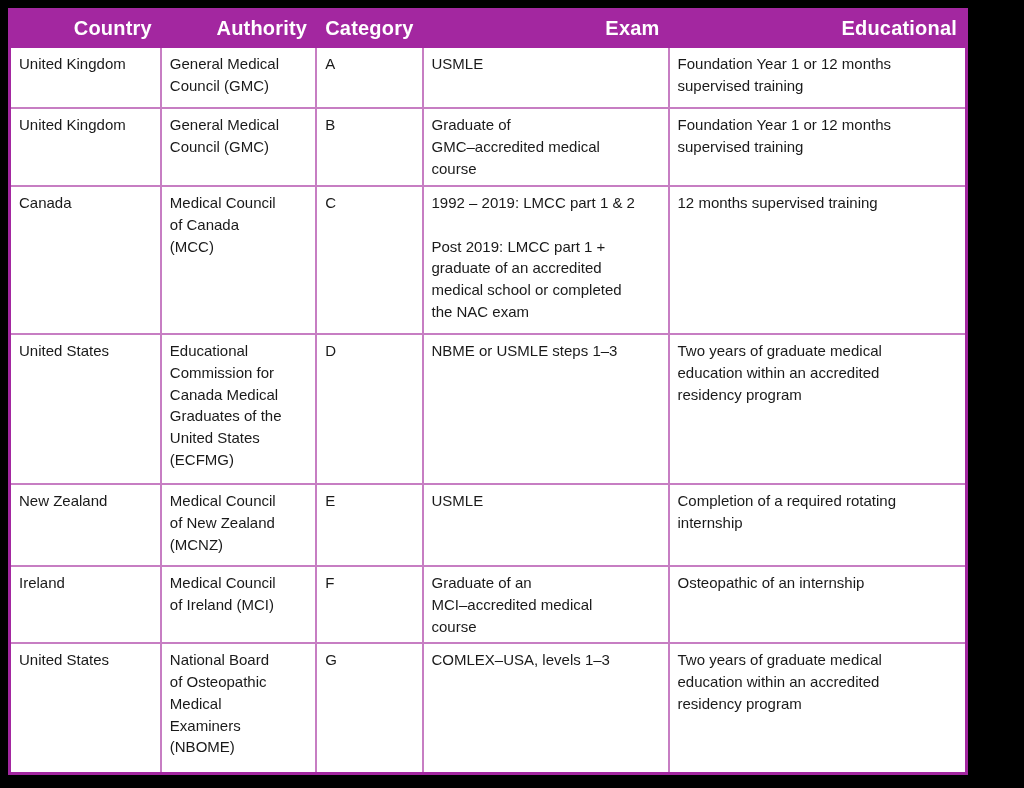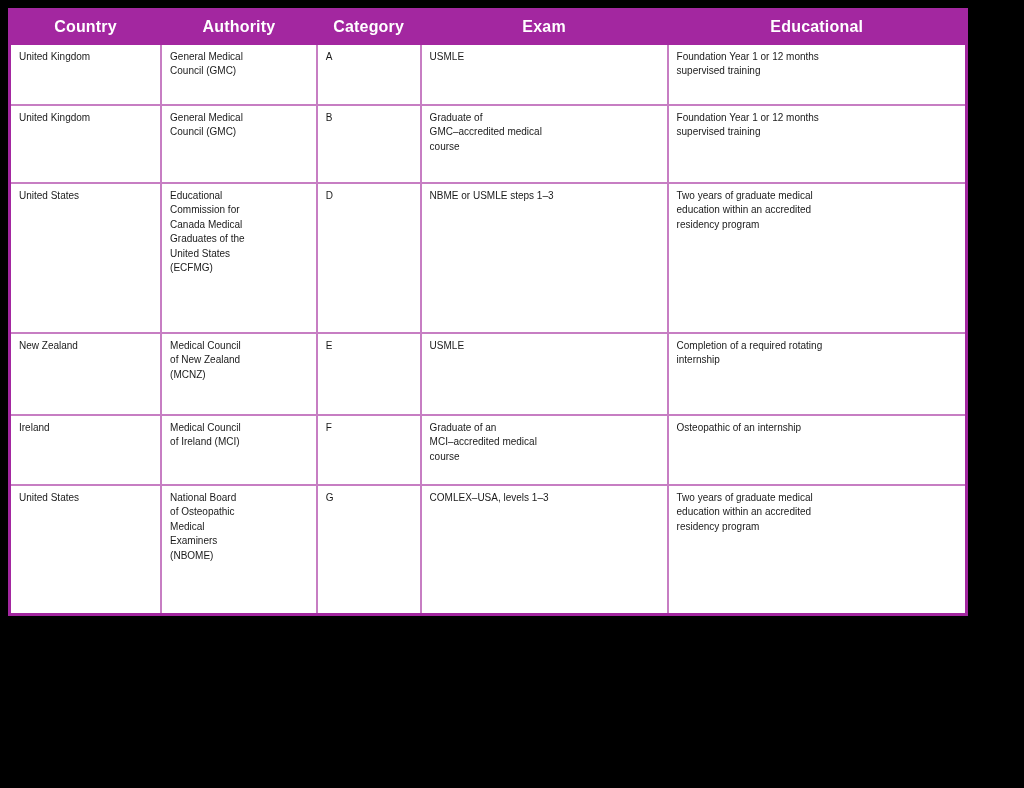--- a/index.html
+++ b/index.html
@@ -24,36 +24,36 @@
   }
   table.licensing {
     width: 100%;
     border-collapse: collapse;
     background: var(--cell-bg);
     border: 3px solid var(--magenta);
   }
   table.licensing th {
     background: var(--magenta);
     color: var(--header-text);
-    font-size: 16px;
+    font-size: 20px;
     font-weight: 700;
-    text-align: center;
+    text-align: right;
     padding: 6px 8px;
     height: 34px;
     border: 2px solid var(--magenta);
     letter-spacing: 0.2px;
   }
   table.licensing td {
     border: 2px solid var(--grid);
     background: var(--cell-bg);
     color: var(--body-text);
     vertical-align: top;
     text-align: left;
     padding: 5px 8px;
-    font-size: 10px;
+    font-size: 15px;
     line-height: 1.45;
     white-space: pre-line;
   }
 </style>
 </head>
 <body>
 
 <div class="table-wrap">
   <table class="licensing">
     <colgroup>
@@ -85,20 +85,34 @@
       <tr style="height:78px">
         <td>United Kingdom</td>
         <td>General Medical
 Council (GMC)</td>
         <td>B</td>
         <td>Graduate of
 GMC–accredited medical
 course</td>
         <td>Foundation Year 1 or 12 months
 supervised training</td>
+      </tr>
+      <tr style="height:148px">
+        <td>Canada</td>
+        <td>Medical Council
+of Canada
+(MCC)</td>
+        <td>C</td>
+        <td>1992 – 2019: LMCC part 1 &amp; 2
+
+Post 2019: LMCC part 1 +
+graduate of an accredited
+medical school or completed
+the NAC exam</td>
+        <td>12 months supervised training</td>
       </tr>
       <tr style="height:150px">
         <td>United States</td>
         <td>Educational
 Commission for
 Canada Medical
 Graduates of the
 United States
 (ECFMG)</td>
         <td>D</td>

